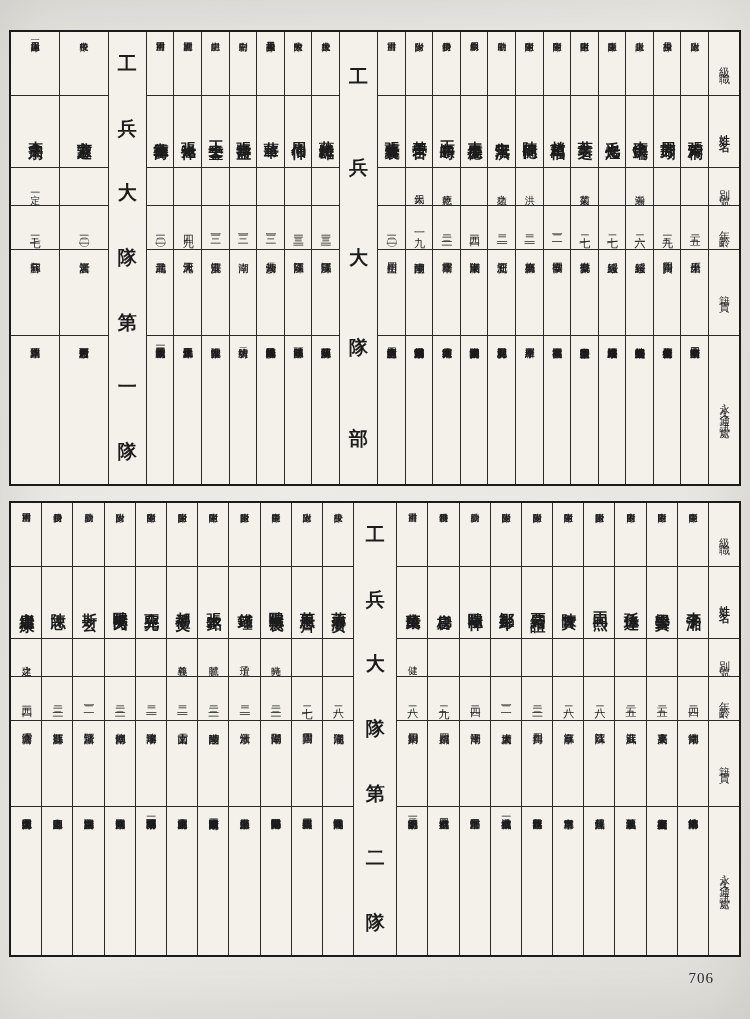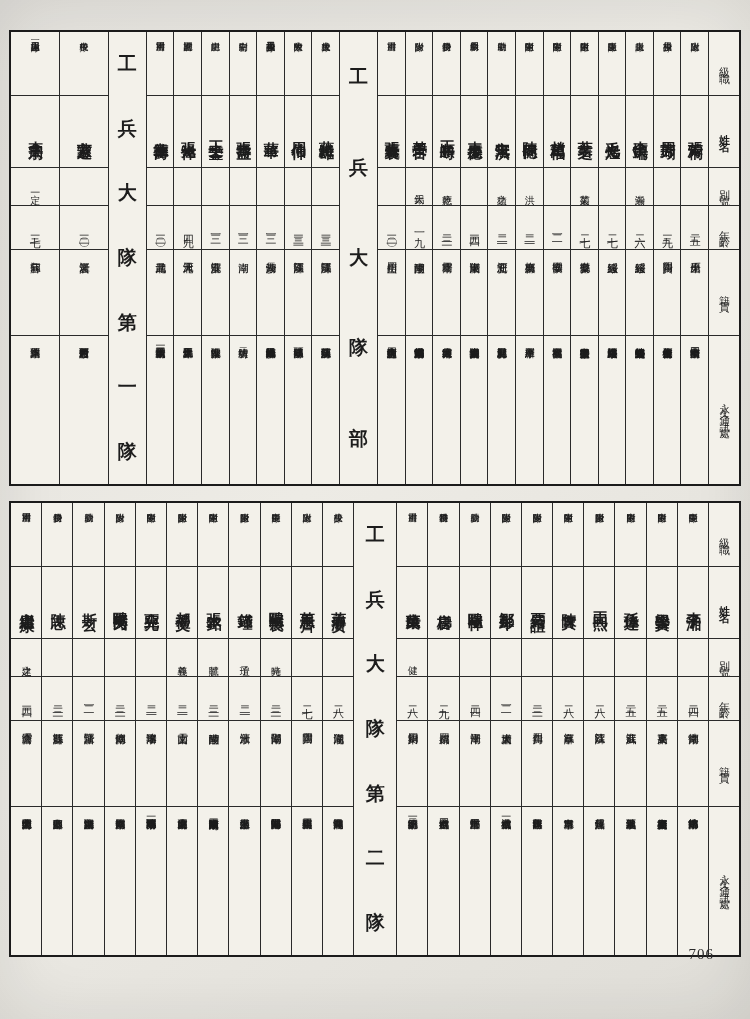--- a/index.html
+++ b/index.html
@@ -53,21 +53,21 @@
   .field-header .vtext{letter-spacing:6px;}
   .field-header .cell-address{font-size:10.5px;}
   .col.section{justify-content:center;}
   .section-inner{
     display:flex;flex-direction:column;justify-content:space-around;align-items:center;
     height:100%;width:100%;
     font-size:19px;font-weight:bold;
   }
   .section-inner .ch{display:block;}
   .page-number{
-    position:absolute;top:946px;right:36px;
+    position:absolute;top:970px;right:36px;
     font-size:15px;letter-spacing:1px;color:#2a2a2a;
     font-family:"Liberation Serif","DejaVu Serif",serif;
   }
 </style>
 </head>
 <body>
 
 <div class="page">
   <div class="table-block" id="table-0">
       <div class="col field-header">

